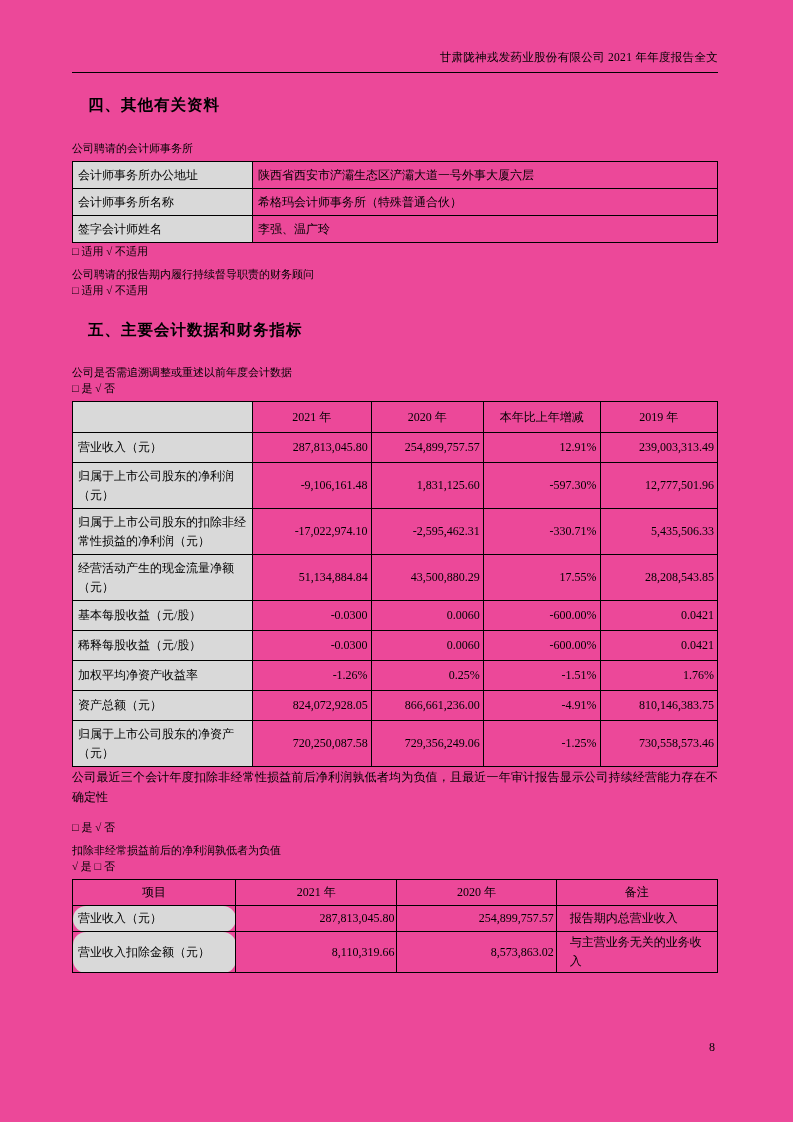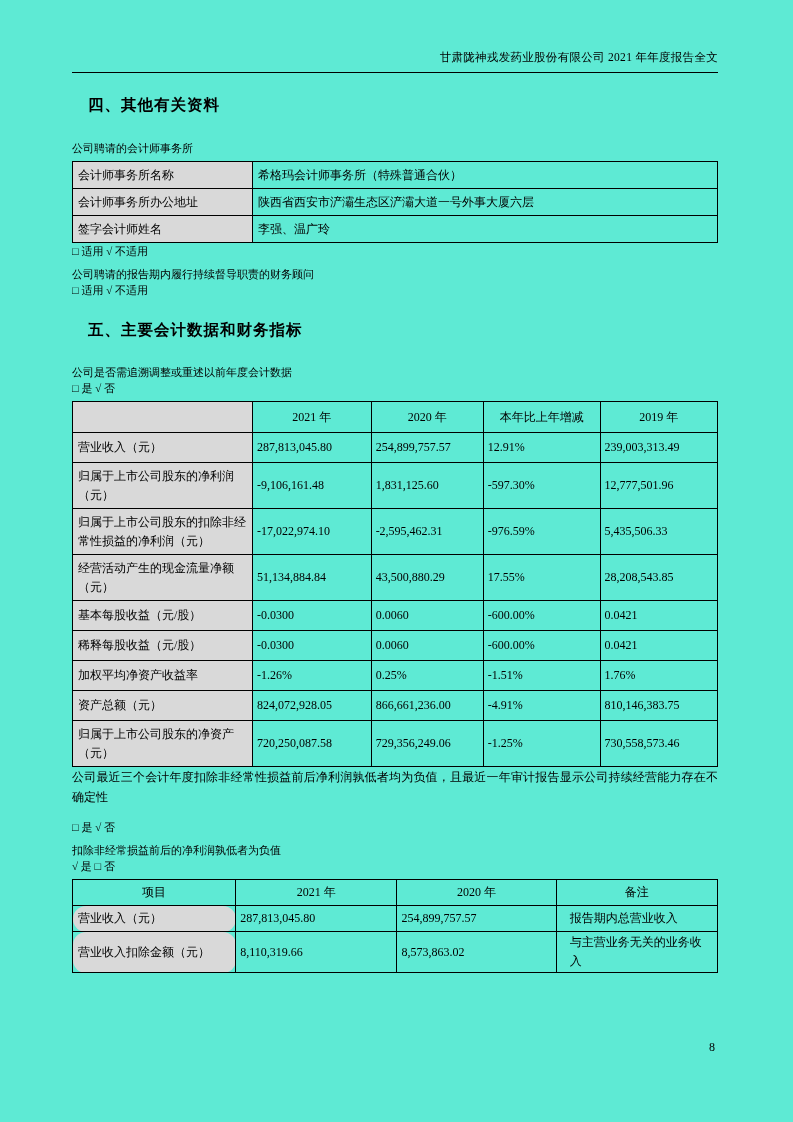--- a/index.html
+++ b/index.html
@@ -1,17 +1,17 @@
 <!DOCTYPE html>
 <html><head>
 <meta charset="utf-8">
 <style>
   html, body { margin: 0; padding: 0; background: #ffffff; }
   .page {
-    width: 793px; height: 1122px; position: relative; background: #5eead4;
+    width: 793px; height: 1122px; position: relative; background: #ec4899;
     font-family: "Liberation Serif", "DejaVu Serif", serif;
     color: #000; box-sizing: border-box;
     padding: 50px 75px 0 72px; overflow: hidden;
   }
   .doc-header {
     text-align: right; font-size: 11.5px; letter-spacing: .3px;
     padding-bottom: 7px; border-bottom: 1.6px solid #000;
   }
   .sec-title {
     font-size: 15.5px; font-weight: bold; letter-spacing: 1px;
@@ -29,21 +29,21 @@
   .mt-fintbl  { margin-top: 5px; }
   .mt-note    { margin-top: 5px; }
   .mt-choice4 { margin-top: 12px; }
   .mt-revtbl  { margin-top: 5px; }
   .note-para { font-size: 12px; line-height: 20px; text-align: justify; margin: 0; }
 
   table { border-collapse: collapse; width: 100%; font-size: 12px; table-layout: fixed; }
   td { border: 1px solid #000; padding: 1px 4px; vertical-align: middle; line-height: 19px; word-break: break-all; }
   .gray { background: #d9d9d9; }
   .lbl  { text-align: left; padding-left: 5px; }
-  .num  { text-align: left; padding-right: 3px; }
+  .num  { text-align: right; padding-right: 3px; }
   .ctr  { text-align: center; }
 
   .acct td { height: 24px; }
   .fin  td { height: 27px; }
   .fin  tr.hdr  td { height: 28px; }
   .fin  tr.tall td { height: 43px; }
   .rev  td { height: 23px; border-radius: 13px; }
   .rev  .num { padding-right: 2px; }
   .rev  .note-cell { padding-left: 13px; }
 
@@ -64,26 +64,26 @@
 
   <p class="line mt-intro">公司聘请的会计师事务所</p>
 
   <table class="acct mt-tbl1">
     <colgroup>
         <col style="width:27.9%">
         <col style="width:72.1%">
       </colgroup>
     <tbody>
       <tr>
+        <td class="gray lbl">会计师事务所办公地址</td>
+        <td class="lbl">陕西省西安市浐灞生态区浐灞大道一号外事大厦六层</td>
+      </tr>
+      <tr>
         <td class="gray lbl">会计师事务所名称</td>
         <td class="lbl">希格玛会计师事务所（特殊普通合伙）</td>
-      </tr>
-      <tr>
-        <td class="gray lbl">会计师事务所办公地址</td>
-        <td class="lbl">陕西省西安市浐灞生态区浐灞大道一号外事大厦六层</td>
       </tr>
       <tr>
         <td class="gray lbl">签字会计师姓名</td>
         <td class="lbl">李强、温广玲</td>
       </tr>
     </tbody>
   </table>
 
   <p class="line mt-choice">□ 适用 √ 不适用</p>
   <p class="line mt-advisor">公司聘请的报告期内履行持续督导职责的财务顾问</p>
@@ -121,21 +121,21 @@
         <td class="gray lbl">归属于上市公司股东的净利润（元）</td>
         <td class="num">-9,106,161.48</td>
         <td class="num">1,831,125.60</td>
         <td class="num">-597.30%</td>
         <td class="num">12,777,501.96</td>
       </tr>
       <tr class="tall">
         <td class="gray lbl">归属于上市公司股东的扣除非经常性损益的净利润（元）</td>
         <td class="num">-17,022,974.10</td>
         <td class="num">-2,595,462.31</td>
-        <td class="num">-976.59%</td>
+        <td class="num">-330.71%</td>
         <td class="num">5,435,506.33</td>
       </tr>
       <tr class="tall">
         <td class="gray lbl">经营活动产生的现金流量净额（元）</td>
         <td class="num">51,134,884.84</td>
         <td class="num">43,500,880.29</td>
         <td class="num">17.55%</td>
         <td class="num">28,208,543.85</td>
       </tr>
       <tr>

